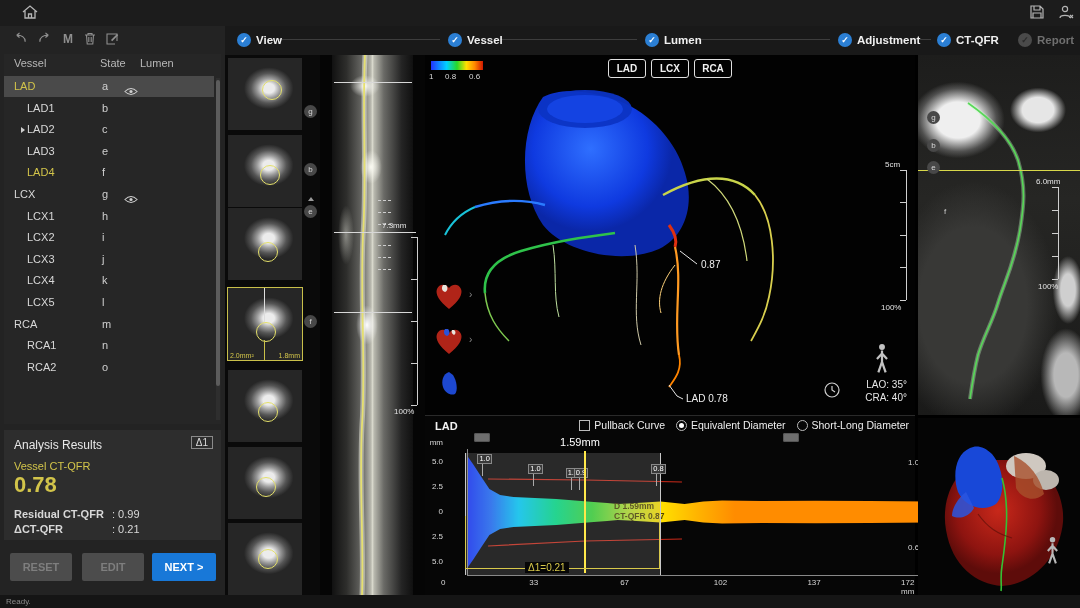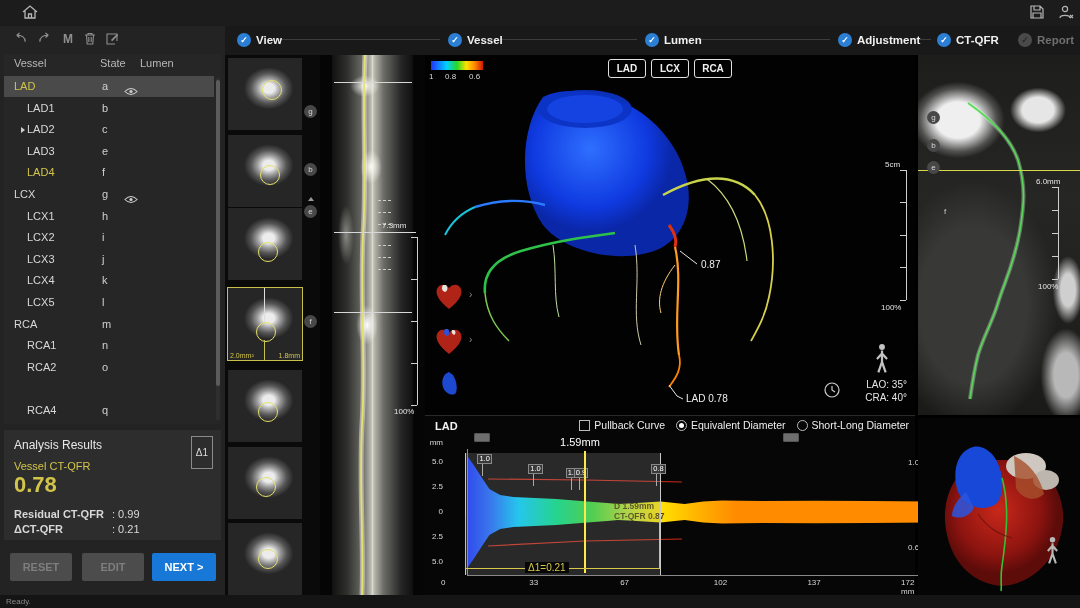--- a/index.html
+++ b/index.html
@@ -29,21 +29,21 @@
   .vname{position:absolute;top:4px;font-size:11px;color:#d8d8d8;}
   .vname.hl{color:#d2c44a;}
   .vstate{position:absolute;left:98px;top:4px;font-size:11px;color:#cfcfcf;}
   .veye{position:absolute;left:120px;top:6px;}
   .varrow{position:absolute;top:8px;width:0;height:0;border-left:4px solid #cfcfcf;
           border-top:3px solid transparent;border-bottom:3px solid transparent;}
   #vscroll{position:absolute;left:212px;top:24px;width:4px;height:342px;background:#2e2e2e;}
   #vscroll-thumb{position:absolute;left:0;top:2px;width:4px;height:306px;background:#5c5c5c;border-radius:2px;cursor:grab;}
   #analysis-panel{position:absolute;left:4px;top:404px;width:217px;height:110px;background:#2d2d2d;}
   #an-title{position:absolute;left:10px;top:8px;font-size:12px;color:#e8e8e8;}
-  #an-badge{position:absolute;right:8px;top:6px;border:1px solid #8a8a8a;color:#dcdcdc;font-size:10px;padding:10px 4px;}
+  #an-badge{position:absolute;right:8px;top:6px;border:1px solid #8a8a8a;color:#dcdcdc;font-size:10px;padding:0 4px;}
   #an-plabel{position:absolute;left:10px;top:30px;font-size:11px;color:#d2c44a;}
   #an-pvalue{position:absolute;left:10px;top:42px;font-size:22px;font-weight:bold;color:#d2c44a;}
   .an-row-label{position:absolute;left:10px;font-size:11px;color:#d8d8d8;font-weight:bold;}
   .an-row-value{position:absolute;left:108px;font-size:11px;color:#d8d8d8;}
   .act-btn{position:absolute;top:527px;height:28px;border:none;border-radius:2px;font-size:11px;
            font-weight:bold;cursor:pointer;font-family:"Liberation Sans",sans-serif;}
   #btn-reset,#btn-edit{background:#4c4c4c;color:#7e7e7e;width:62px;}
   #btn-next{background:#1878d8;color:#fff;width:64px;}
   
   #thumbstrip{position:absolute;left:225px;top:55px;width:95px;height:540px;background:#0a0a0a;}
@@ -258,24 +258,20 @@
             <span class="vname" style="left: 10px;">RCA</span>
             <span class="vstate">m</span>
           </div>
           <div class="vrow" style="top: 259.2px;">
             <span class="vname" style="left: 23px;">RCA1</span>
             <span class="vstate">n</span>
           </div>
           <div class="vrow" style="top: 280.8px;">
             <span class="vname" style="left: 23px;">RCA2</span>
             <span class="vstate">o</span>
-          </div>
-          <div class="vrow" style="top: 324px;">
-            <span class="vname" style="left: 23px;">RCA4</span>
-            <span class="vstate">q</span>
           </div>
         </div>
       <div id="vscroll">
           <div id="vscroll-thumb"></div>
         </div>
     </div>
 
     <div id="analysis-panel">
       <span id="an-title">Analysis Results</span>
       <span id="an-badge">Δ1</span>

